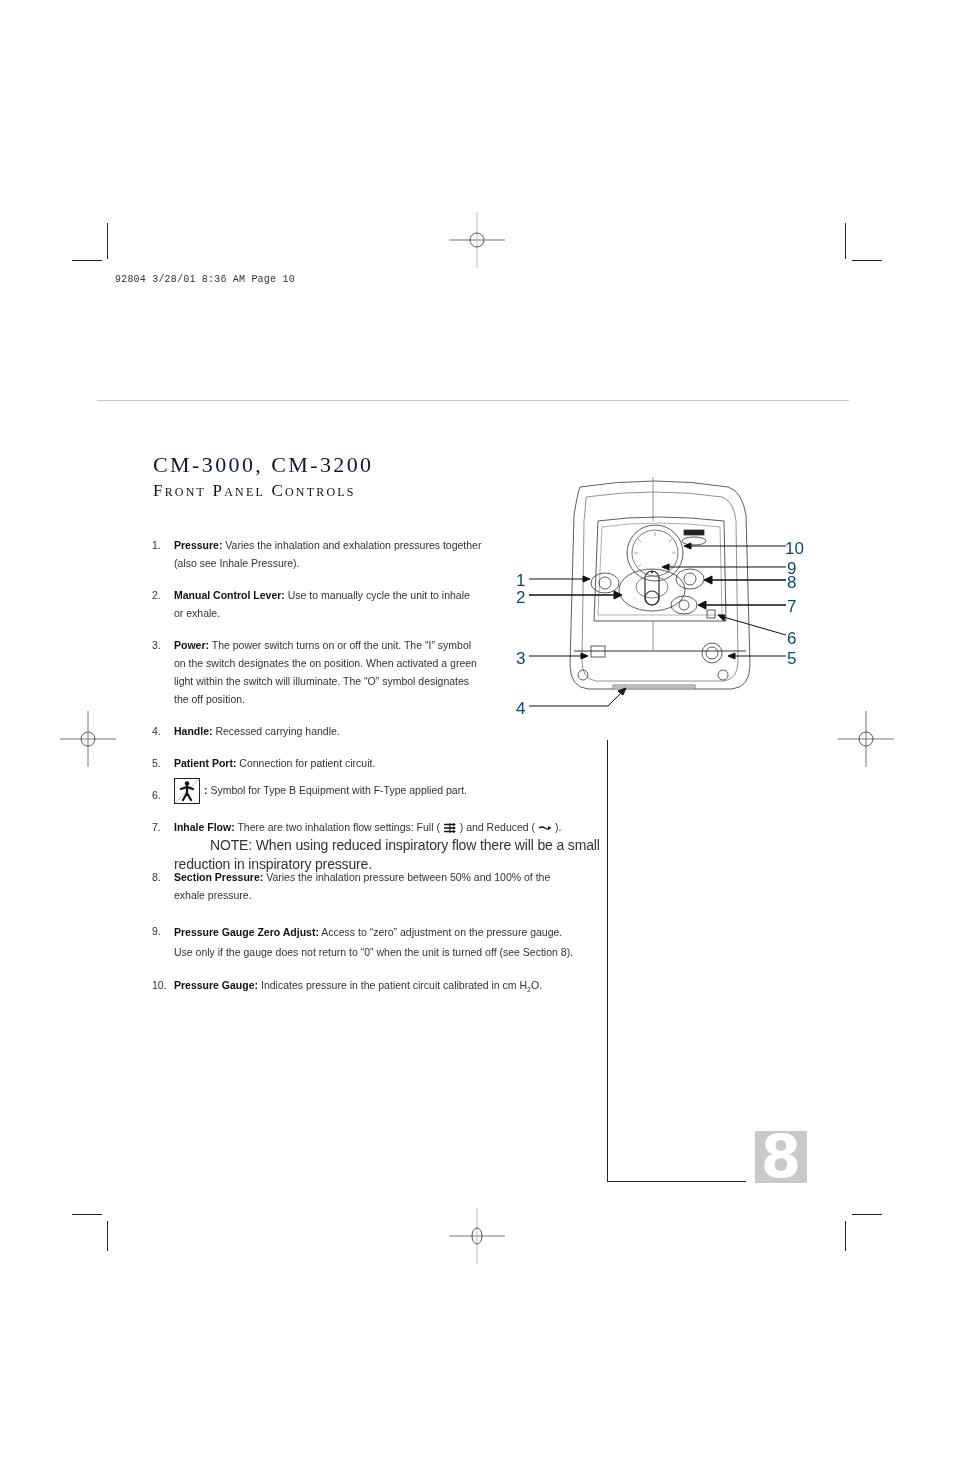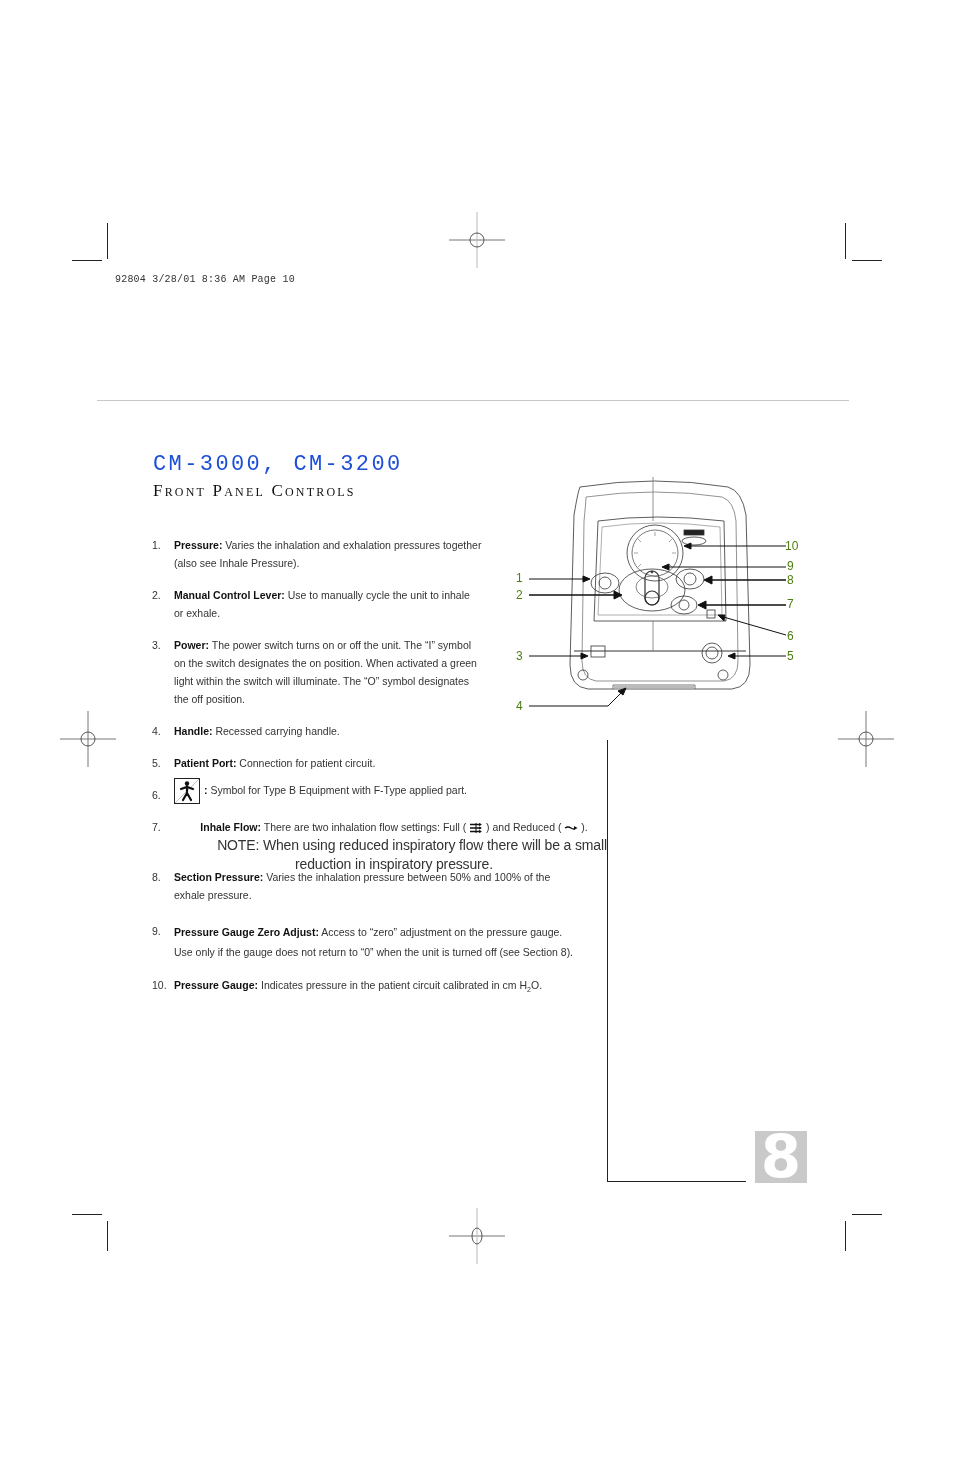--- a/index.html
+++ b/index.html
@@ -3,35 +3,35 @@
 <meta charset="utf-8">
 <style>
   html, body { margin:0; padding:0; background:#ffffff; }
   body { width:954px; height:1475px; position:relative; overflow:hidden; font-family:"Liberation Sans", sans-serif; color:#1a1a1a; }
   .abs { position:absolute; }
   .slug { left:115px; top:226px; font-family:"Liberation Mono", monospace; font-size:10px; color:#333; letter-spacing:0.2px;margin-top:48px; }
   .vline { position:absolute; width:1px; background:#222; }
   .hline { position:absolute; height:1px; background:#222; }
   .reg { position:absolute; width:56px; height:56px; }
   .rule-top { left:97px; top:400px; width:752px; height:1px; background:#c8c8c8; }
-  .title1 { left:153px; top:452px; font-family:Liberation Mono, monospace; font-size:22px; letter-spacing:2.4px; color:#1d4ed8; }
+  .title1 { left:153px; top:452px; font-family:Liberation Serif, serif; font-size:22px; letter-spacing:2.4px; color:#0f172a; }
   .title2 { left:153px; top:481px; font-family:"Liberation Serif", serif; font-size:17px; letter-spacing:2.2px; color:#111; font-variant:small-caps; }
   .list { left:152px; width:450px; font-family:"Liberation Sans", sans-serif; font-size:10.5px; line-height:18px; color:#333; }
   .item { position:absolute; left:0; width:450px; }
   .num { position:absolute; left:0; top:0; width:20px; }
   .txt { position:absolute; left:22px; top:0; }
   .txt b { color:#111; font-weight:bold; }
   .note { font-size:14px; letter-spacing:-0.15px;margin-left:36px; }
   .pt-icon { display:inline-block; width:24px; height:24px; border:1.5px solid #222; vertical-align:middle; position:relative; margin-right:4px; }
   .flow-icon { display:inline-block; width:14px; height:10px; vertical-align:middle; }
   .side-rule-v { left:607px; top:740px; width:1px; height:442px; background:#222; }
   .side-rule-h { left:607px; top:1181px; width:139px; height:1px; background:#222; }
   .sec-tab { left:755px; top:1131px; width:52px; height:52px; background:#c9c9c9; color:#fff; font-family:"DejaVu Sans", sans-serif; font-weight:bold; font-size:58px; line-height:52px; text-align:center; }
   .fig { left:510px; top:475px; width:300px; height:240px; }
-  .callout { position:absolute; font-family:"Liberation Sans", sans-serif; font-size:12px; color:#4d7c0f; }
+  .callout { position:absolute; font-family:"Liberation Sans", sans-serif; font-size:17px; color:#0c4a6e; }
 </style>
 </head>
 <body>
 
 <div class="abs slug">92804  3/28/01  8:36 AM  Page 10</div>
 
 <div class="vline" style="left:107px;top:223px;height:36px;"></div>
 <div class="hline" style="left:72px;top:260px;width:30px;"></div>
 <div class="vline" style="left:845px;top:223px;height:36px;"></div>
 <div class="hline" style="left:852px;top:260px;width:30px;"></div>
@@ -102,21 +102,21 @@
             <line x1="0" y1="24" x2="24" y2="0" stroke="#999" stroke-width="0.6"></line>
             <circle cx="12" cy="4.5" r="2.2" fill="#111"></circle>
             <path d="M12 7 L12 14 M6 10 L12 8 L18 10 M12 14 L8 21 M12 14 L16 21" stroke="#111" stroke-width="2.2" fill="none" stroke-linecap="round"></path>
           </svg>
       </span><b>:</b><span> Symbol for Type B Equipment with F-Type applied part.</span>
     </span>
   </div>
 
   <div class="item" style="top:282px;">
     <span class="num">7.</span>
-    <span class="txt" style="width:440px;text-align:center;"><b>Inhale Flow:</b><span> There are two inhalation flow settings: Full (</span>
+    <span class="txt" style="width:440px;"><b>Inhale Flow:</b><span> There are two inhalation flow settings: Full (</span>
       <svg class="flow-icon" viewBox="0 0 14 10">
           <path d="M1 1.5 H12 M1 5 H12 M1 8.5 H12" stroke="#111" stroke-width="1.3"></path>
           <path d="M10 0 L13 1.5 L10 3 Z M10 3.5 L13 5 L10 6.5 Z M10 7 L13 8.5 L10 10 Z" fill="#111"></path>
           <line x1="7" y1="0" x2="7" y2="10" stroke="#111" stroke-width="1"></line>
         </svg>
       <span>) and Reduced (</span>
       <svg class="flow-icon" viewBox="0 0 14 10">
           <path d="M1 5 Q4 3 7 5 T11 5" stroke="#111" stroke-width="1.3" fill="none"></path>
           <path d="M10 3 L13.5 5 L10 7 Z" fill="#111"></path>
         </svg>

